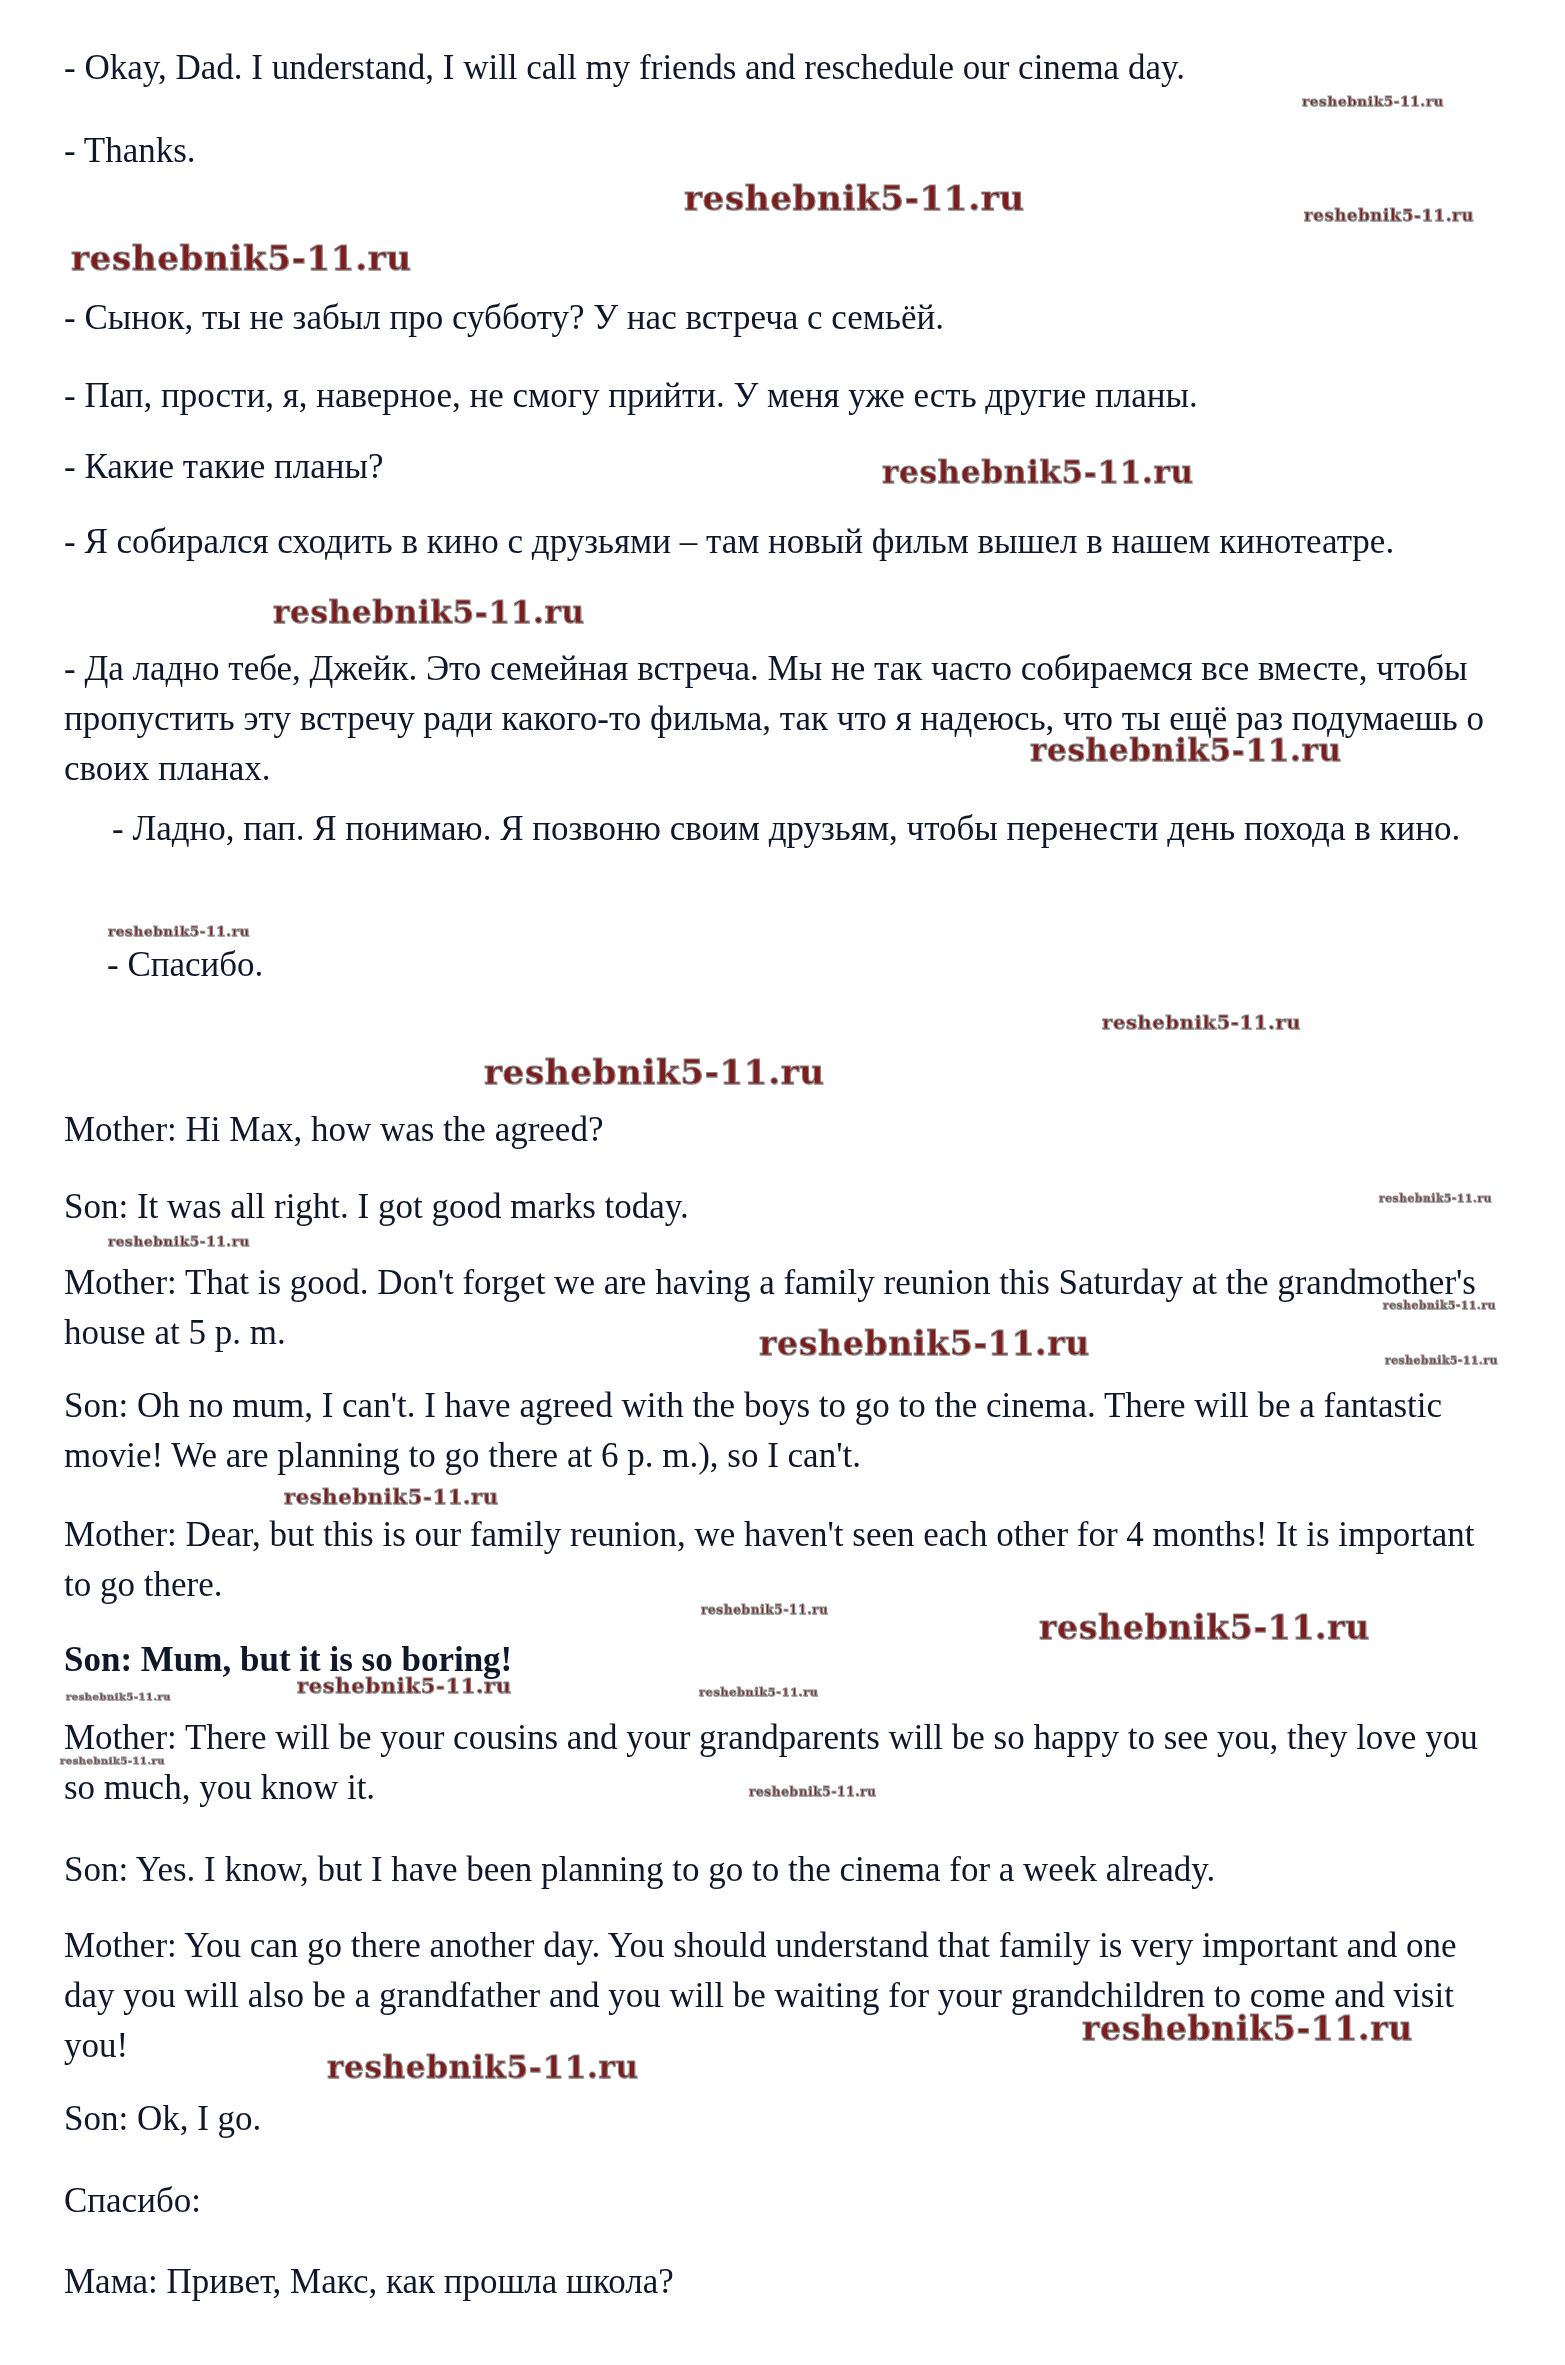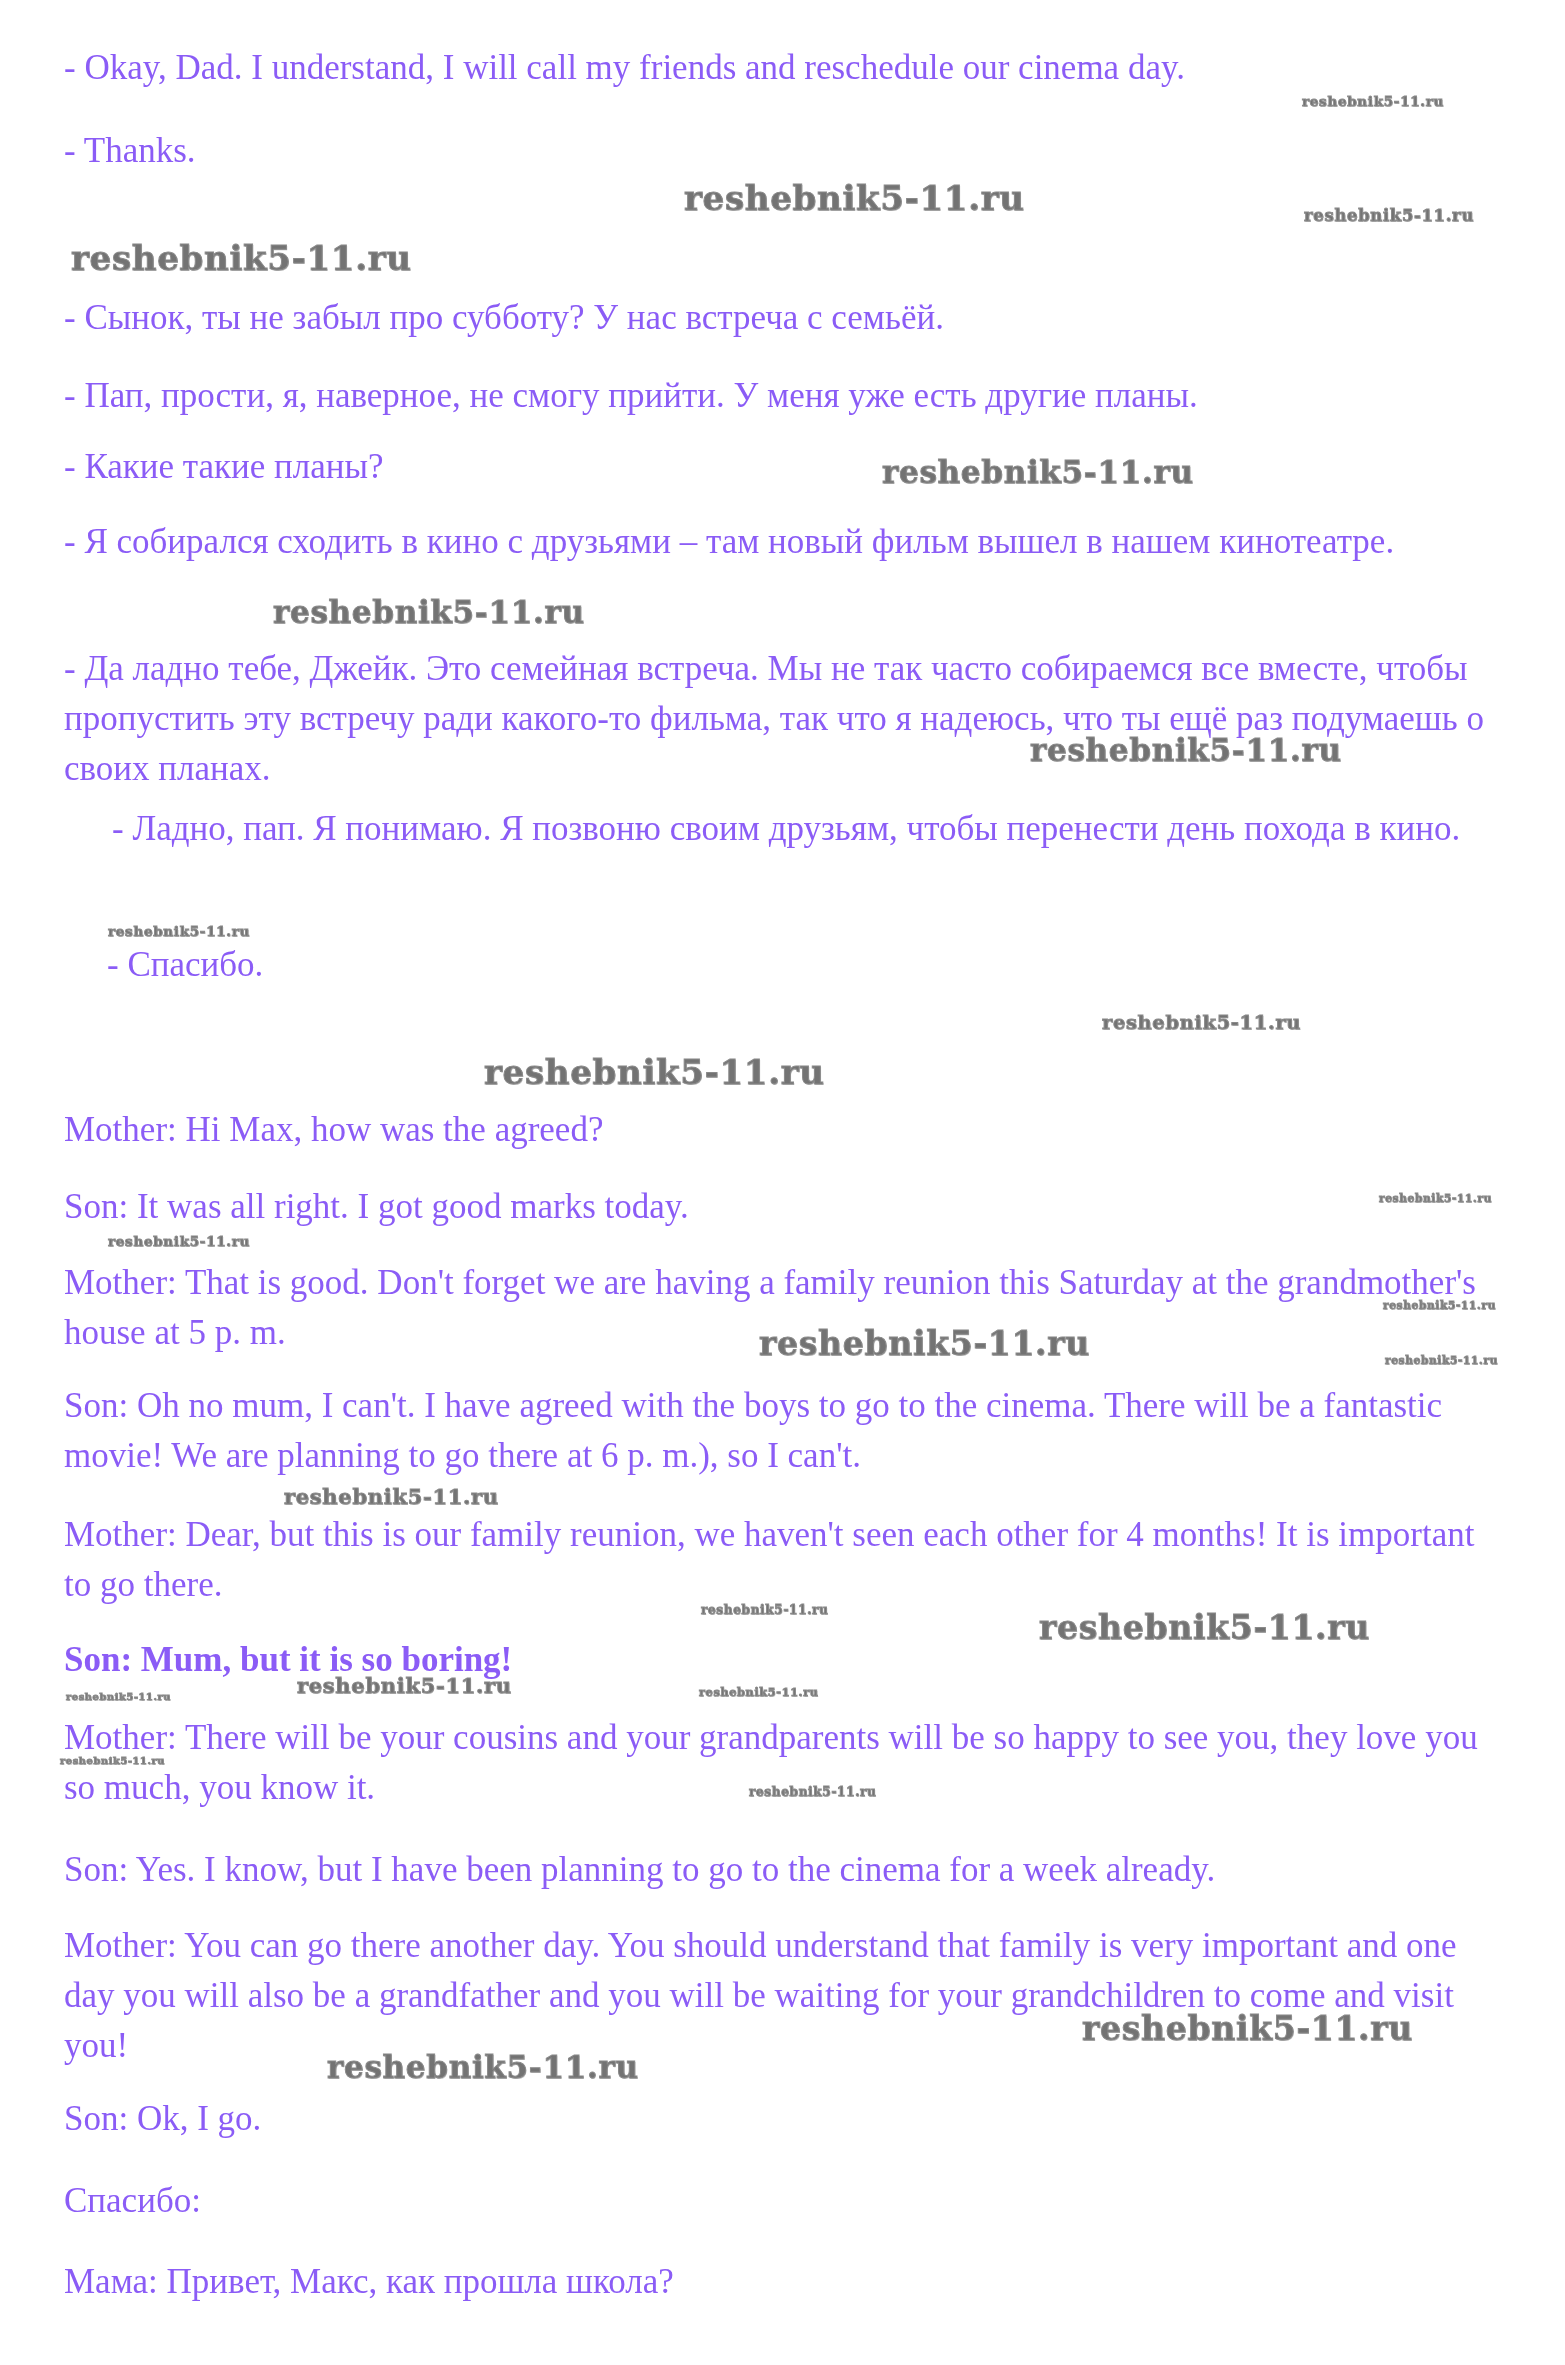--- a/index.html
+++ b/index.html
@@ -14,28 +14,28 @@
     background: #ffffff;
     overflow: hidden;
     font-family: "Liberation Serif", serif;
   }
   .para {
     position: absolute;
     left: 64px;
     width: 1441px;
     font-size: 35px;
     line-height: 50px;
-    color: #8b5cf6;
+    color: #0f172a;
     white-space: normal;
   }
   .watermark {
     position: absolute;
     font-family: "DejaVu Serif", serif;
     font-weight: bold;
-    color: #737373;
+    color: #7f1d1d;
     -webkit-text-stroke: 1px #8a8a8a;
     text-shadow: 0.7px 0.7px 0 #bbbbbb;
     letter-spacing: 0.7px;
     white-space: nowrap;
     user-select: none;
     pointer-events: none;
   }
 </style>
 </head>
 <body>

